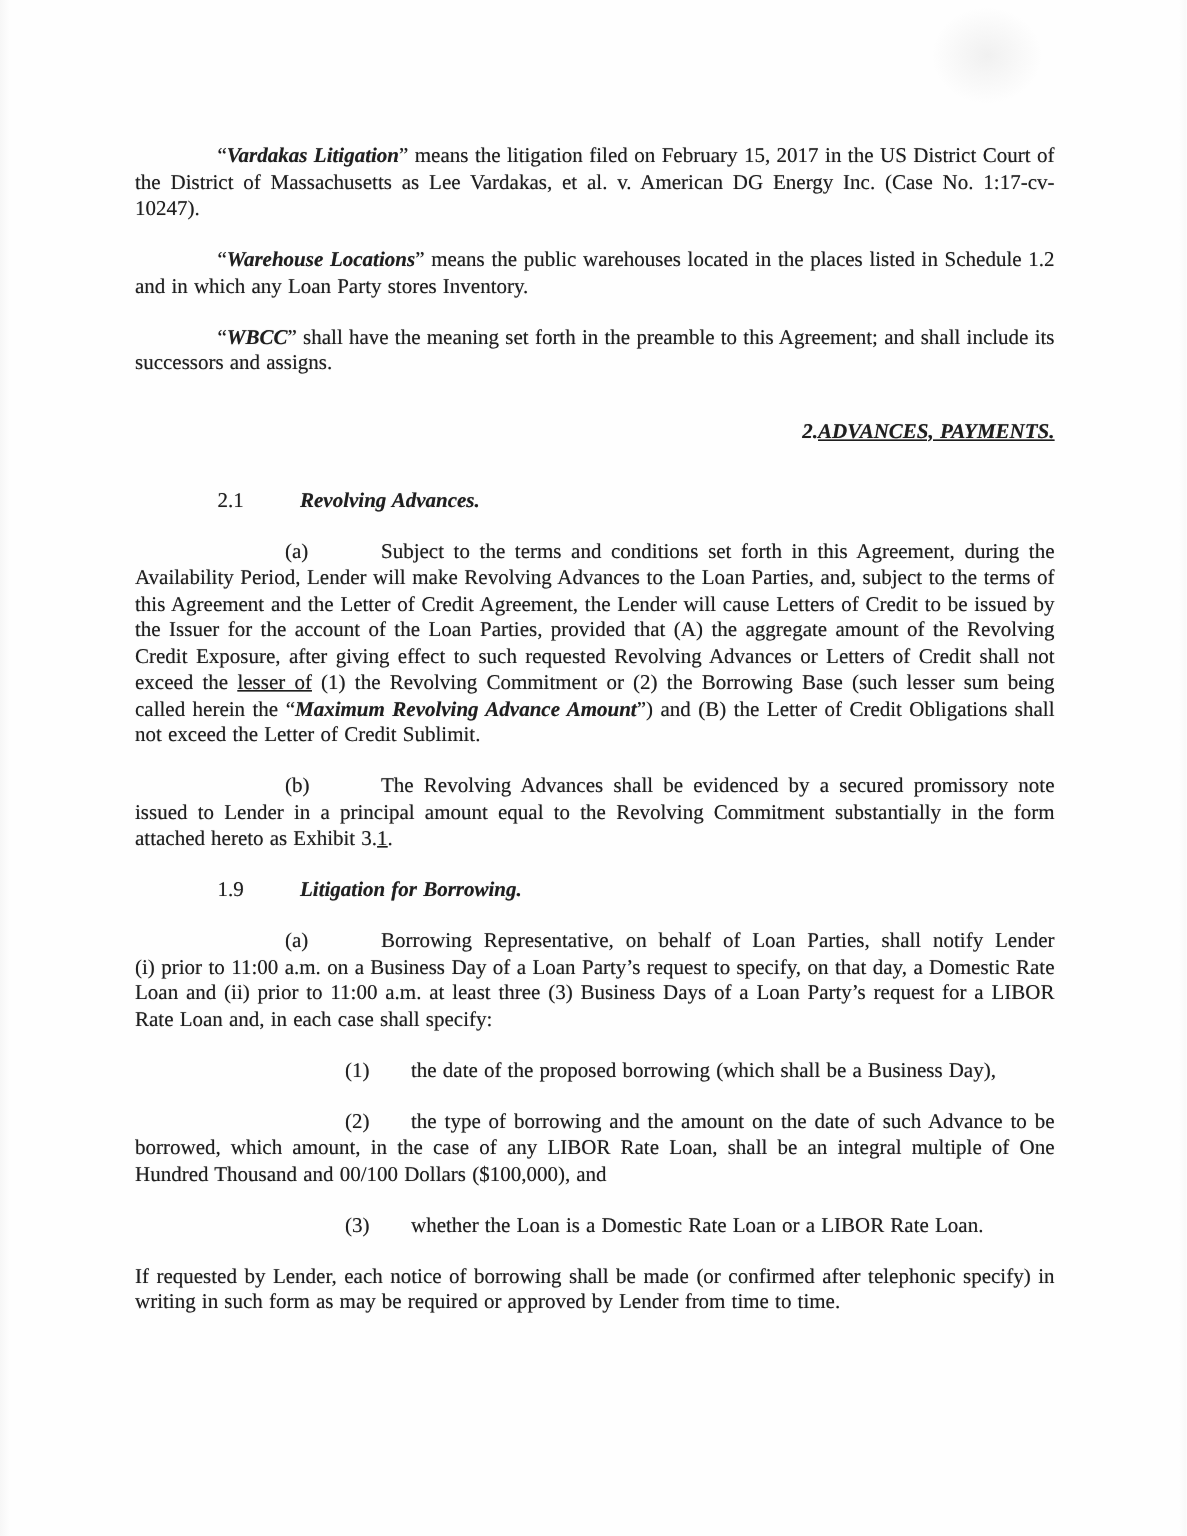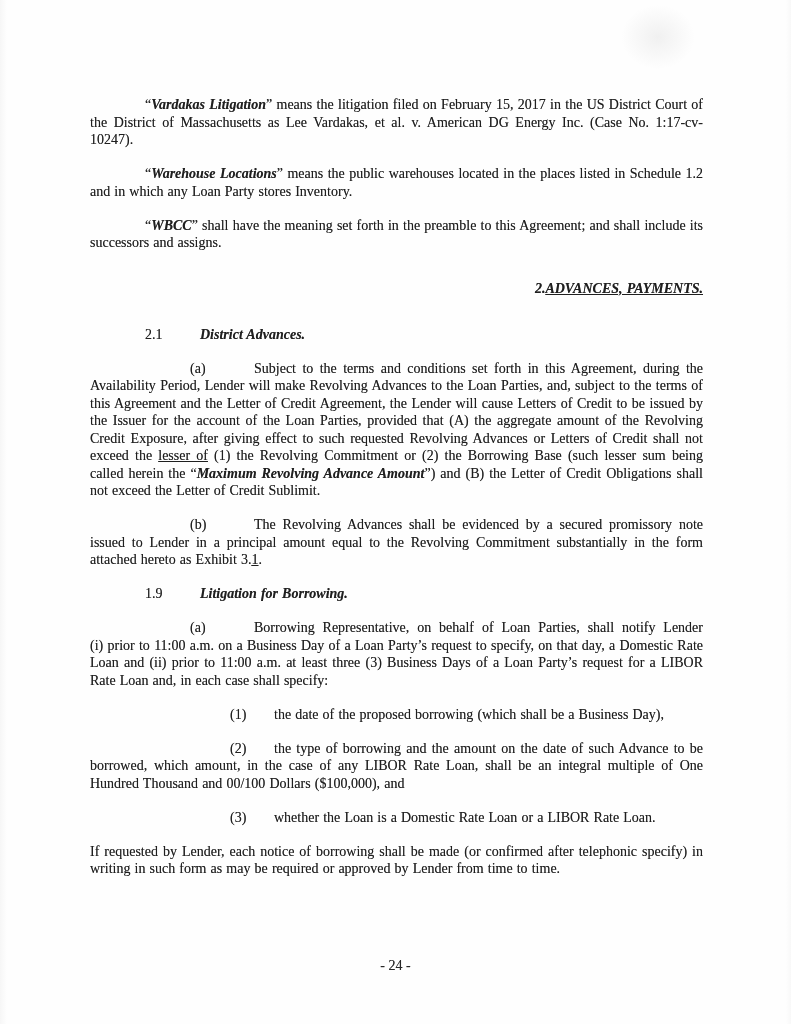--- a/index.html
+++ b/index.html
@@ -92,25 +92,24 @@
 <div class="sheet">
   <div class="smudge-top-right"></div>
   <div class="edge-left"></div>
   <div class="edge-right"></div>
 
   <main class="doc-body">
       <p class="para p-def"><span>“</span><span class="rb ri">Vardakas Litigation</span><span>” means the litigation filed on February 15, 2017 in the US District Court of the District of Massachusetts as Lee Vardakas, et al. v. American DG Energy Inc. (Case No. 1:17-cv-10247).</span></p>
       <p class="para p-def"><span>“</span><span class="rb ri">Warehouse Locations</span><span>” means the public warehouses located in the places listed in Schedule 1.2 and in which any Loan Party stores Inventory.</span></p>
       <p class="para p-def"><span>“</span><span class="rb ri">WBCC</span><span>” shall have the meaning set forth in the preamble to this Agreement; and shall include its successors and assigns.</span></p>
       <p class="para p-h1"><span class="rb ri lbl" style="width: 55px;">2.</span><span class="rb ri ru">ADVANCES, PAYMENTS.</span></p>
-      <p class="para p-h2"><span class="lbl" style="width: 55px; margin-top: 12px;">2.1</span><span class="rb ri">District Advances.</span></p>
+      <p class="para p-h2"><span class="lbl" style="width: 55px; margin-top: 12px;">2.1</span><span class="rb ri">Revolving Advances.</span></p>
       <p class="para p-sub"><span class="lbl" style="width: 64px;">(a)</span><span>Subject to the terms and conditions set forth in this Agreement, during the Availability Period, Lender will make Revolving Advances to the Loan Parties, and, subject to the terms of this Agreement and the Letter of Credit Agreement, the Lender will cause Letters of Credit to be issued by the Issuer for the account of the Loan Parties, provided that (A) the aggregate amount of the Revolving Credit Exposure, after giving effect to such requested Revolving Advances or Letters of Credit shall not exceed the </span><span class="ru">lesser of</span><span> (1) the Revolving Commitment or (2) the Borrowing Base (such lesser sum being called herein the “</span><span class="rb ri">Maximum Revolving Advance Amount</span><span>”) and (B) the Letter of Credit Obligations shall not exceed the Letter of Credit Sublimit.</span></p>
       <p class="para p-sub"><span class="lbl" style="width: 64px;">(b)</span><span>The Revolving Advances shall be evidenced by a secured promissory note issued to Lender in a principal amount equal to the Revolving Commitment substantially in the form attached hereto as Exhibit 3.</span><span class="ru">1</span><span>.</span></p>
       <p class="para p-h2"><span class="lbl" style="width: 55px;">1.9</span><span class="rb ri">Litigation for Borrowing.</span></p>
       <p class="para p-sub"><span class="lbl" style="width: 64px;">(a)</span><span>Borrowing Representative, on behalf of Loan Parties, shall notify Lender (i)&nbsp;prior to 11:00 a.m. on a Business Day of a Loan Party’s request to specify, on that day, a Domestic Rate Loan and (ii) prior to 11:00 a.m. at least three (3) Business Days of a Loan Party’s request for a LIBOR Rate Loan and, in each case shall specify:</span></p>
       <p class="para p-item"><span class="lbl" style="width: 44px;">(1)</span><span>the date of the proposed borrowing (which shall be a Business Day),</span></p>
       <p class="para p-item"><span class="lbl" style="width: 44px;">(2)</span><span>the type of borrowing and the amount on the date of such Advance to be borrowed, which amount, in the case of any LIBOR Rate Loan, shall be an integral multiple of One Hundred Thousand and 00/100 Dollars ($100,000), and</span></p>
       <p class="para p-item"><span class="lbl" style="width: 44px;">(3)</span><span>whether the Loan is a Domestic Rate Loan or a LIBOR Rate Loan.</span></p>
       <p class="para p-flush"><span>If requested by Lender, each notice of borrowing shall be made (or confirmed after telephonic specify) in writing in such form as may be required or approved by Lender from time to time.</span></p>
     </main>
 
-  <div class="page-footer">- 24 -</div>
 </div>
 
 </body></html>

